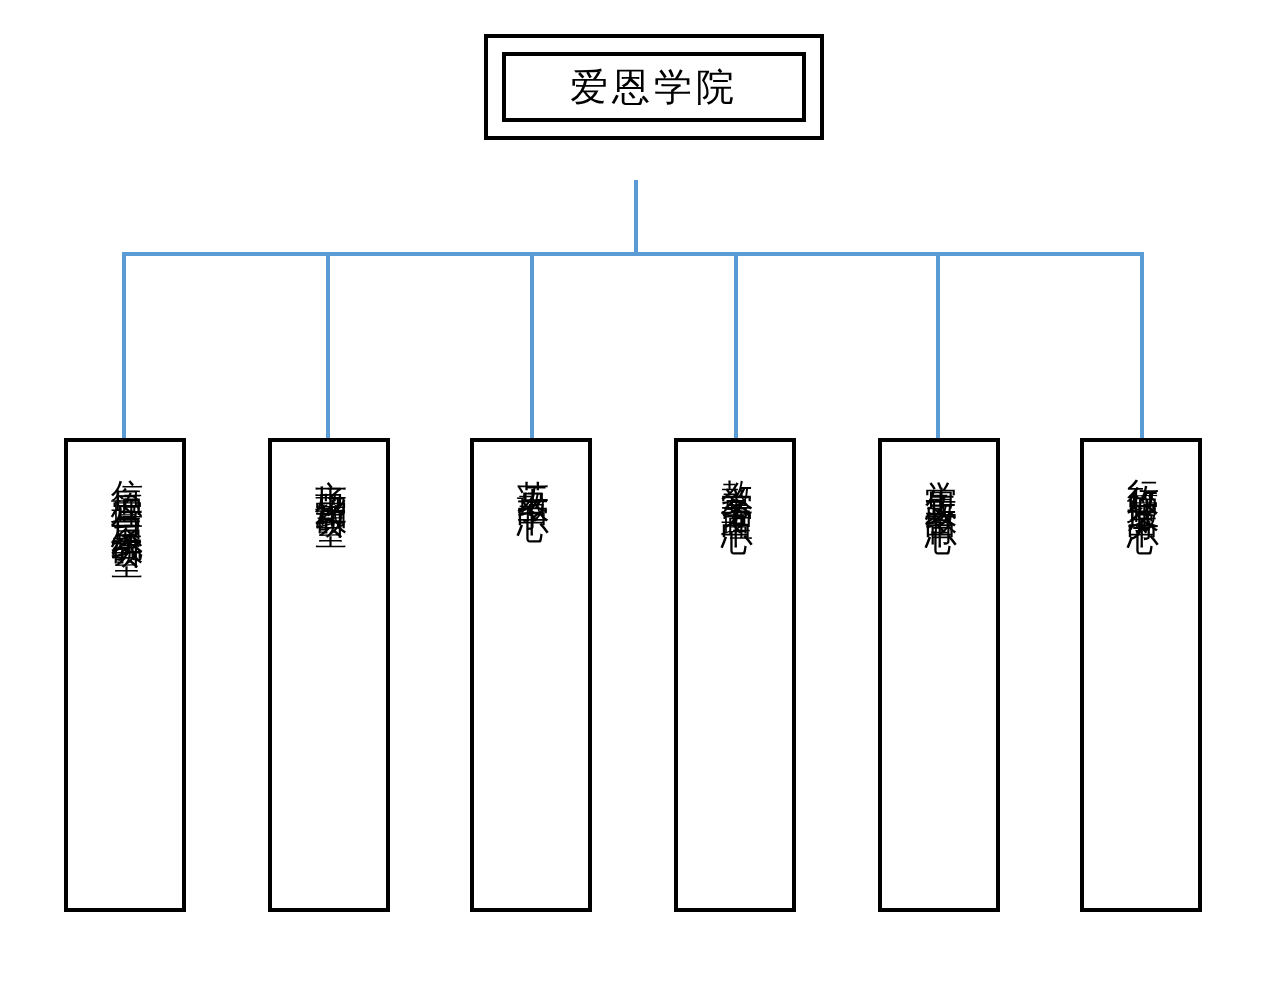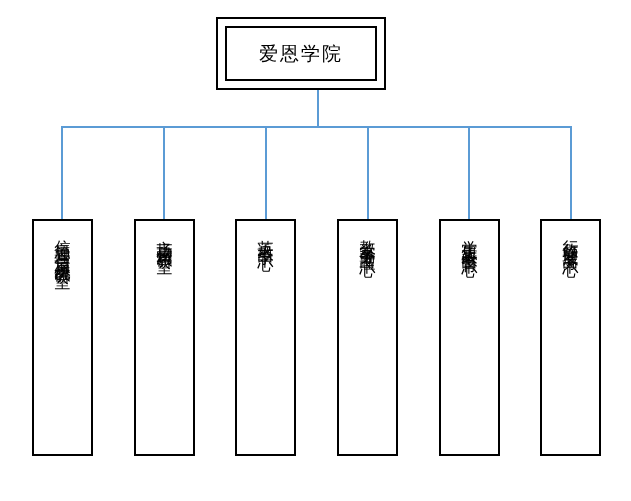--- a/index.html
+++ b/index.html
@@ -17,24 +17,24 @@
     width: 631px;
     height: 501px;
     background: var(--bg-color);
     font-family: "Liberation Serif", "DejaVu Serif", serif;
     overflow: hidden;
   }
 
   
   .root-box {
     position: absolute;
-    left: 216px;
+    left: 242px;
     top: 17px;
     width: 170px;
-    height: 73px;
+    height: 53px;
     border: 2px solid var(--border-color);
     box-sizing: border-box;
     padding: 7px;
     background: var(--bg-color);
   }
   .root-box-inner {
     width: 100%;
     height: 100%;
     border: 2px solid var(--border-color);
     box-sizing: border-box;

